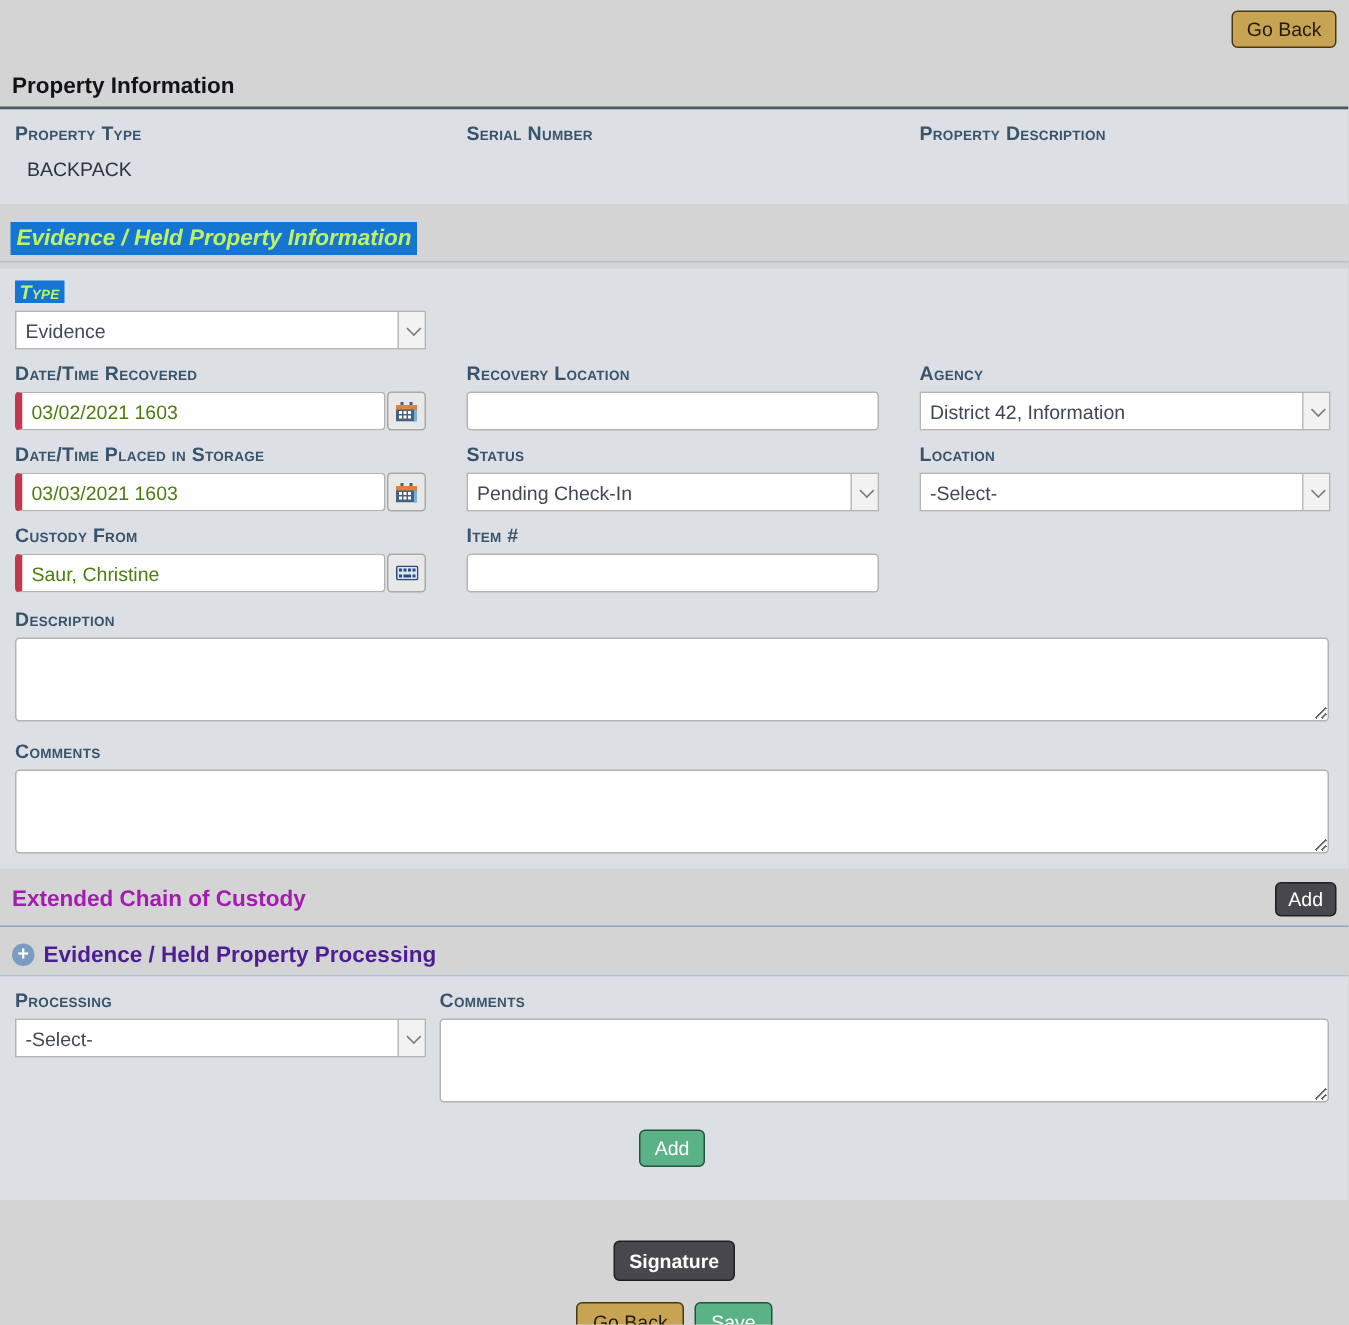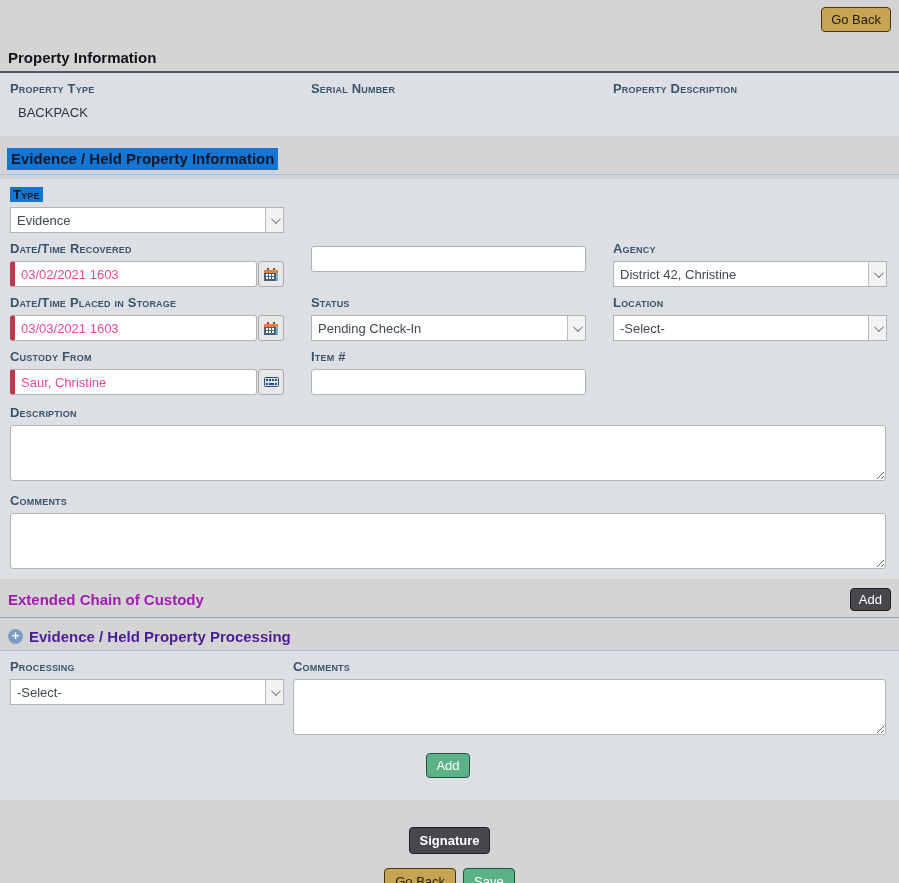--- a/index.html
+++ b/index.html
@@ -30,21 +30,21 @@
   .topbar { position:relative; height:40px; }
   .topbar .btn { position:absolute; top:7px; right:8px; }
   .page-h {
     font-size:15px; font-weight:bold; color:#101418;
     margin:9px 0 5px 8px;
   }
   .rule-dark { border-top:2px solid #4d5866; }
   .rule-blue { border-top:1px solid #a9c2dc; }
   .rule-mid  { border-top:1px solid #8aa5c6; }
 
-  .hl { background:#1476d2; color:#0f172a; }
+  .hl { background:#1476d2; color:#bef264;font-style:italic; }
   .section-title-hl {
     display:inline-block;
     font-size:15px; font-weight:bold;
     padding:2px 4px 3px 4px;
     margin:12px 0 0 7px;
   }
 
   
   .panel { background:#dce0e5; width:899px; }
   #panel-property { padding:8px 13px 16px 10px; }
@@ -67,21 +67,21 @@
   .row { margin-top:8px; }
   .fgroup .field-line { margin-top:5px; display:flex; align-items:stretch; }
 
   
   .tinput {
     height:26px; width:100%;
     background:#ffffff;
     border:1px solid #b3b3b3;
     border-radius:3px;
     font-family:"Liberation Sans", sans-serif;
-    font-size:13px; color:#ec4899;
+    font-size:13px; color:#4d7c0f;
     padding:0 6px;
     outline:none;
   }
   .req { border-left:5px solid #c0394f; }
   .w-icon .tinput { width:247px; }
 
   .icon-btn {
     width:26px; height:26px; margin-left:1px;
     background:#e8e8e8; border:1px solid #a9a9a9; border-radius:3px;
     display:flex; align-items:center; justify-content:center;
@@ -224,29 +224,30 @@
               <rect x="5" y="6" width="2" height="2" fill="#ffffff"></rect>
               <rect x="8" y="6" width="2" height="2" fill="#ffffff"></rect>
             <rect x="2" y="9" width="2" height="2" fill="#ffffff"></rect>
               <rect x="5" y="9" width="2" height="2" fill="#ffffff"></rect>
               <rect x="8" y="9" width="2" height="2" fill="#ffffff"></rect>
           </svg>
         </span>
       </div>
     </div>
     <div class="fgroup">
+      <div class="lbl">Recovery Location</div>
       <div class="field-line">
         <input class="tinput" value="" style="">
       </div>
     </div>
     <div class="fgroup">
       <div class="lbl">Agency</div>
       <div class="field-line">
         <div class="selectbox">
-          <span class="sel-text">District 42, Christine</span>
+          <span class="sel-text">District 42, Information</span>
           <span class="sel-arrow">
               <span class="chev"></span>
             </span>
         </div>
       </div>
     </div>
   </div>
 
   <div class="cols3 row">
     <div class="fgroup">

